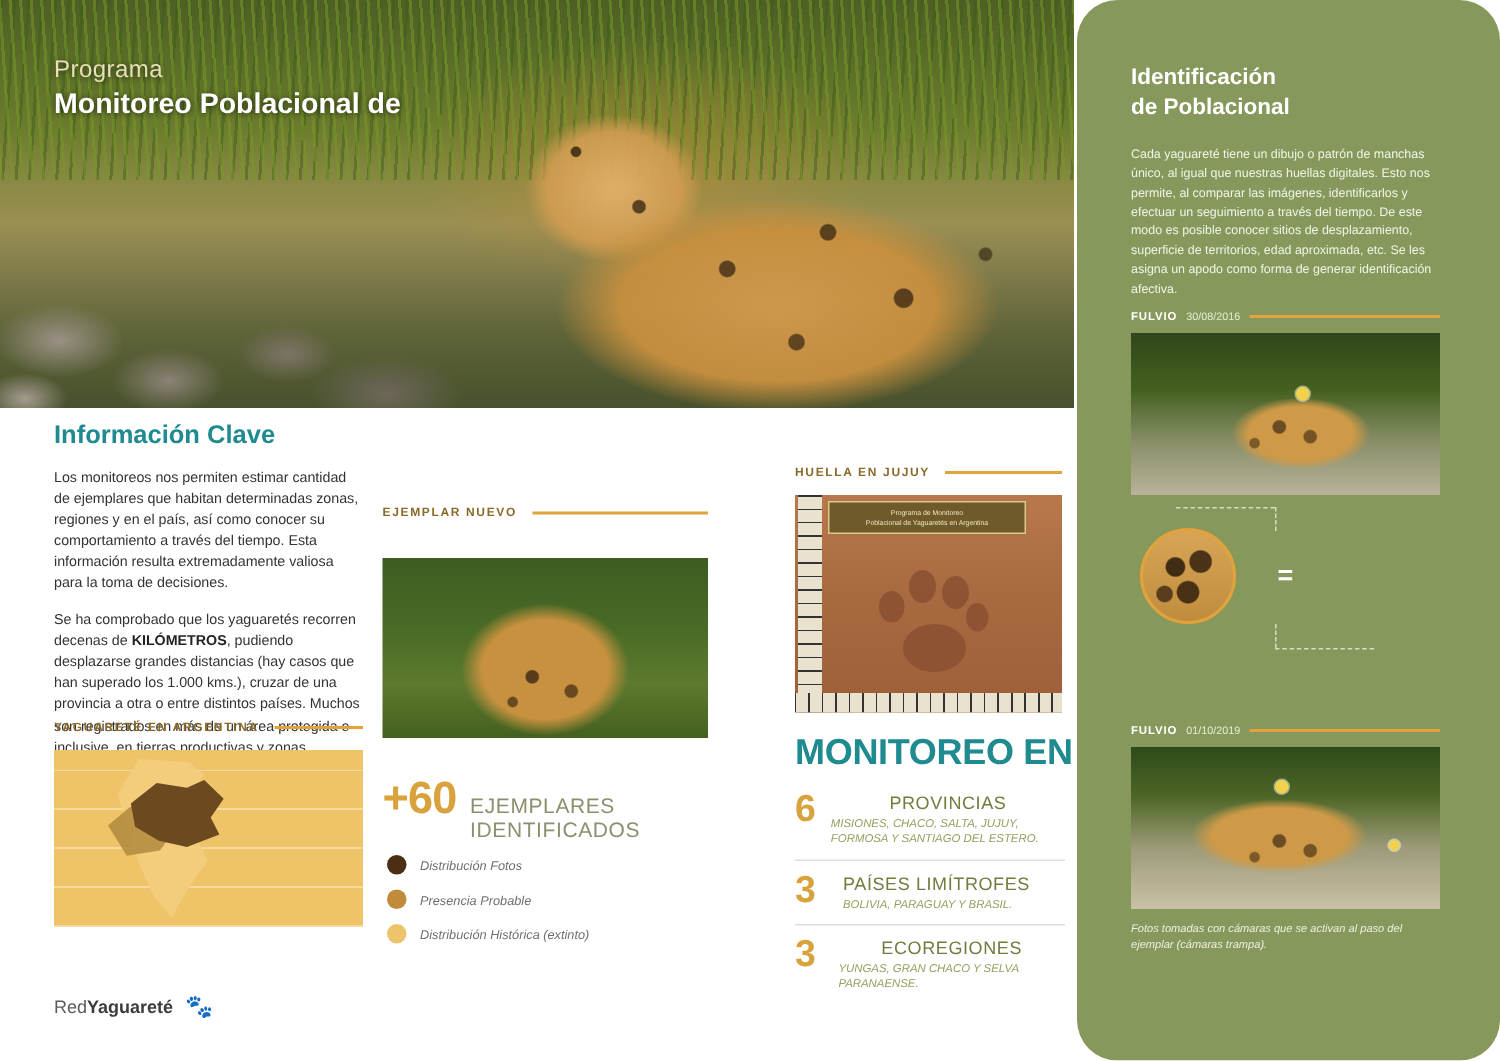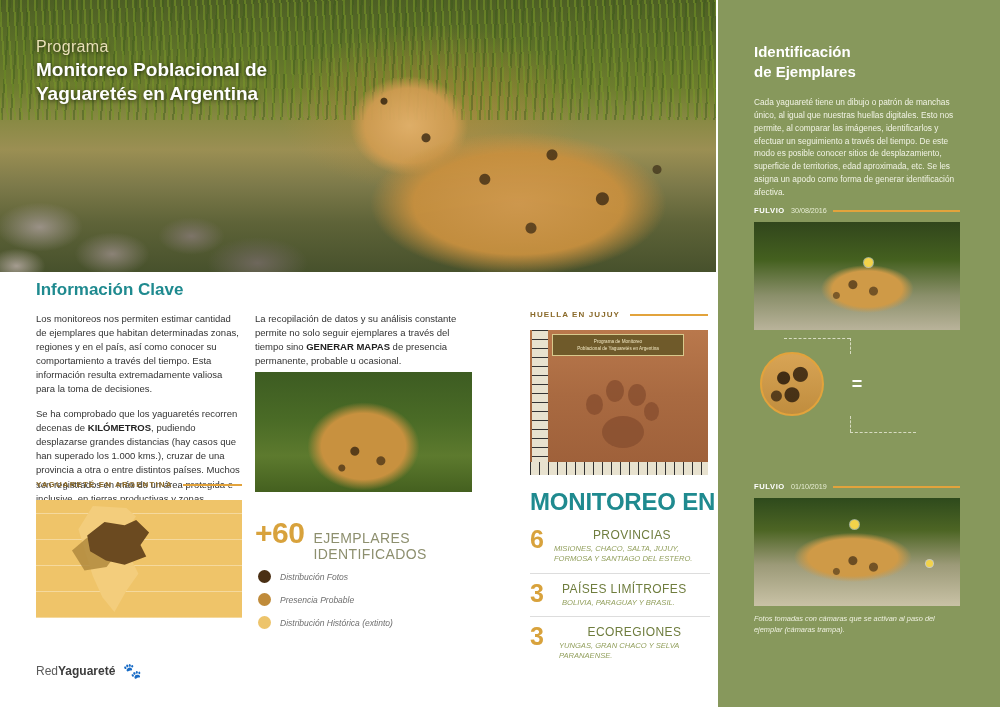--- a/index.html
+++ b/index.html
@@ -149,21 +149,21 @@
   .stat .body .s { font-size:7.6px; color:#93a05e; font-style:italic; line-height:1.35; margin-top:2px; }
 
   .footer-left { position:absolute; left:36px; top:662px; display:flex; align-items:center; gap:8px; }
   .brand { font-size:12px; color:#5b5b5b; }
   .brand b { color:#3c3c3c; }
   .paw-logo { font-size:15px; color:#4a4a4a; }
 
   .divider { position:absolute; left:716px; top:0; width:2px; height:707px; background:#ffffff; }
 
   
-  .right { position:absolute; left:718px; top:0; width:282px; height:707px; background:#87985c; }
+  .right { position:absolute; left:718px; top:0; width:282px; height:707px; background:#87985c;border-radius:27px; }
   .r-title { position:absolute; left:36px; top:42px; color:#ffffff; font-size:15px; font-weight:bold; line-height:1.35; }
   .r-text { position:absolute; left:36px; top:96px; width:206px; color:#f1f3e4; font-size:8.3px; line-height:1.55; }
 
   .cap { position:absolute; display:flex; align-items:center; gap:6px; width:206px; left:36px; }
   .cap .nm { font-size:7.6px; font-weight:bold; color:#ffffff; letter-spacing:.6px; }
   .cap .dt { font-size:7.2px; color:#e6ecd2; }
   .cap .rule { flex:1; height:2px; background:#e2a33c; }
 
   .r-photo1 {
     position:absolute; left:36px; top:222px; width:206px; height:108px;
@@ -217,34 +217,32 @@
       <div class="hero-bg"></div>
       <div class="hero-grass"></div>
       <div class="hero-rocks"></div>
       <div class="hero-jaguar">
         <div class="hero-spots"></div>
       </div>
       <div class="hero-title">
         <div class="t1">Programa</div>
         <div class="t2">
           <span>Monitoreo Poblacional de</span><br>
-          <span>Yaguaretés en Argentina</span>
         </div>
       </div>
     </div>
 
     <div class="info-title">Información Clave</div>
 
     <div class="col-a body-txt">
       <p>Los monitoreos nos permiten estimar cantidad de ejemplares que habitan determinadas zonas, regiones y en el país, así como conocer su comportamiento a través del tiempo. Esta información resulta extremadamente valiosa para la toma de decisiones.</p>
       <p><span>Se ha comprobado que los yaguaretés recorren decenas de </span><b>KILÓMETROS</b><span>, pudiendo desplazarse grandes distancias (hay casos que han superado los 1.000 kms.), cruzar de una provincia a otra o entre distintos países. Muchos son registrados en más de un área protegida e inclusive, en tierras productivas y zonas cercanas a asentamientos humanos.</span></p>
     </div>
 
     <div class="col-b body-txt">
-      <p><span>La recopilación de datos y su análisis constante permite no solo seguir ejemplares a través del tiempo sino </span><b>GENERAR MAPAS</b><span> de presencia permanente, probable u ocasional.</span></p>
       <div class="label-bar" style="margin-top:24px;">
         <span class="lbl">EJEMPLAR NUEVO</span>
         <span class="rule"></span>
       </div>
     </div>
 
     <div class="photo-ej"></div>
 
     <div class="big-num">
       <span class="n">+60</span>
@@ -332,21 +330,21 @@
       <span class="brand"><span>Red</span><b>Yaguareté</b></span>
       <span class="paw-logo">🐾</span>
     </div>
   </div>
 
   <div class="divider"></div>
 
   <div class="right">
     <div class="r-title">
       <span>Identificación</span><br>
-      <span>de Ejemplares</span>
+      <span>de Poblacional</span>
     </div>
     <div class="r-text">Cada yaguareté tiene un dibujo o patrón de manchas único, al igual que nuestras huellas digitales. Esto nos permite, al comparar las imágenes, identificarlos y efectuar un seguimiento a través del tiempo. De este modo es posible conocer sitios de desplazamiento, superficie de territorios, edad aproximada, etc. Se les asigna un apodo como forma de generar identificación afectiva.</div>
 
     <div class="cap" style="top:206px;">
       <span class="nm">FULVIO</span>
       <span class="dt">30/08/2016</span>
       <span class="rule"></span>
     </div>
     <div class="r-photo1">
       <span class="marker" style="left:110px;top:36px;"></span>

